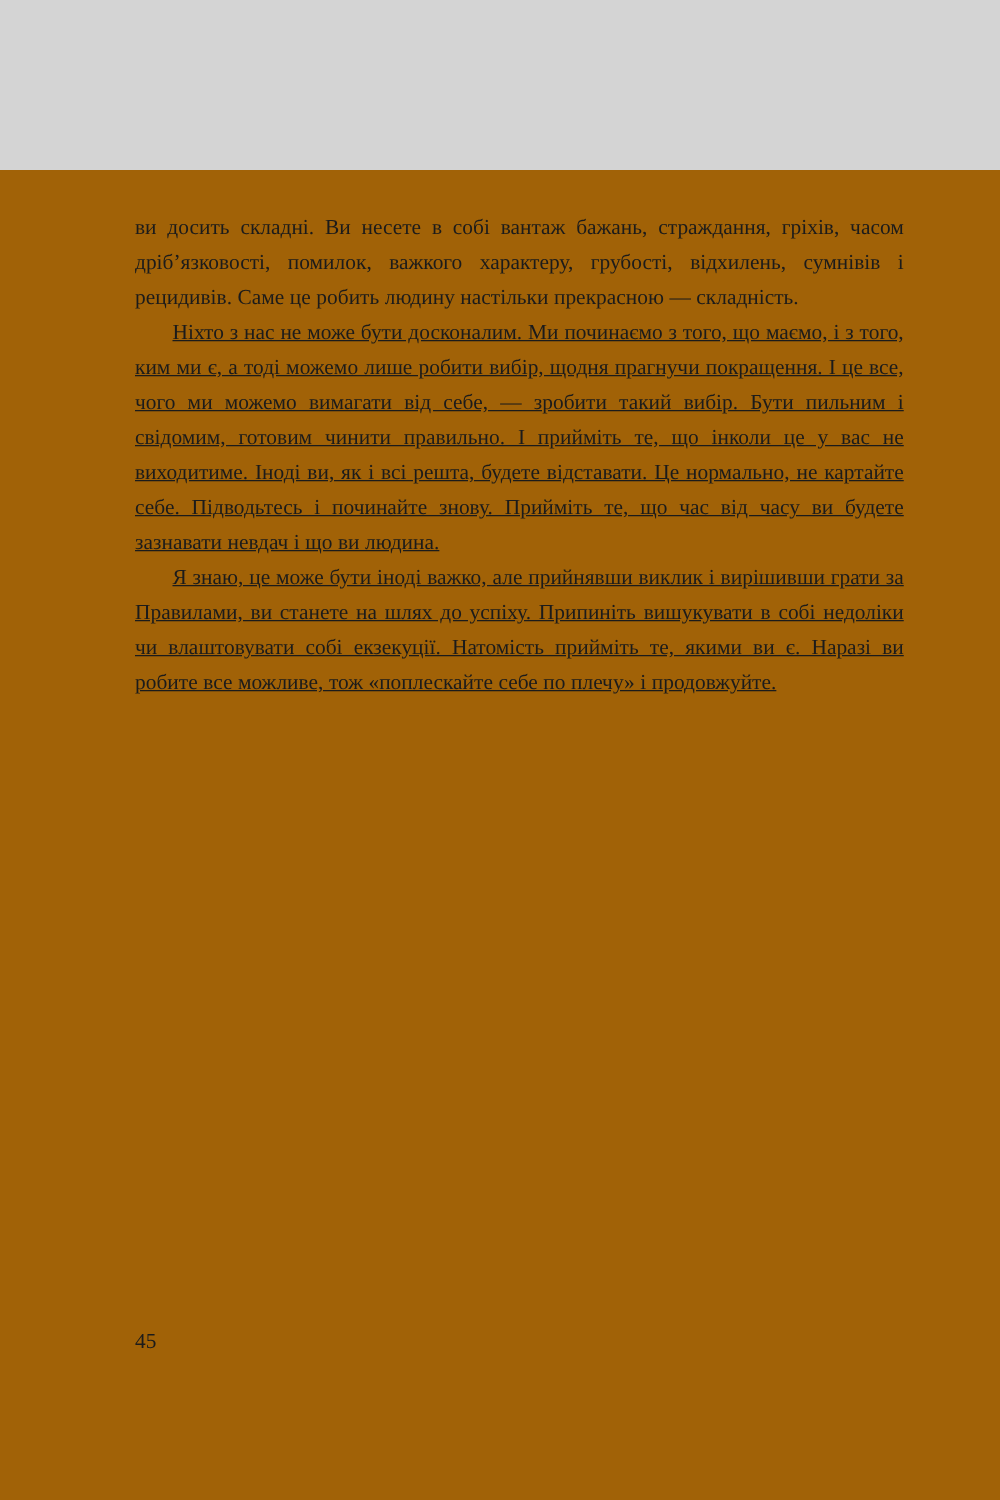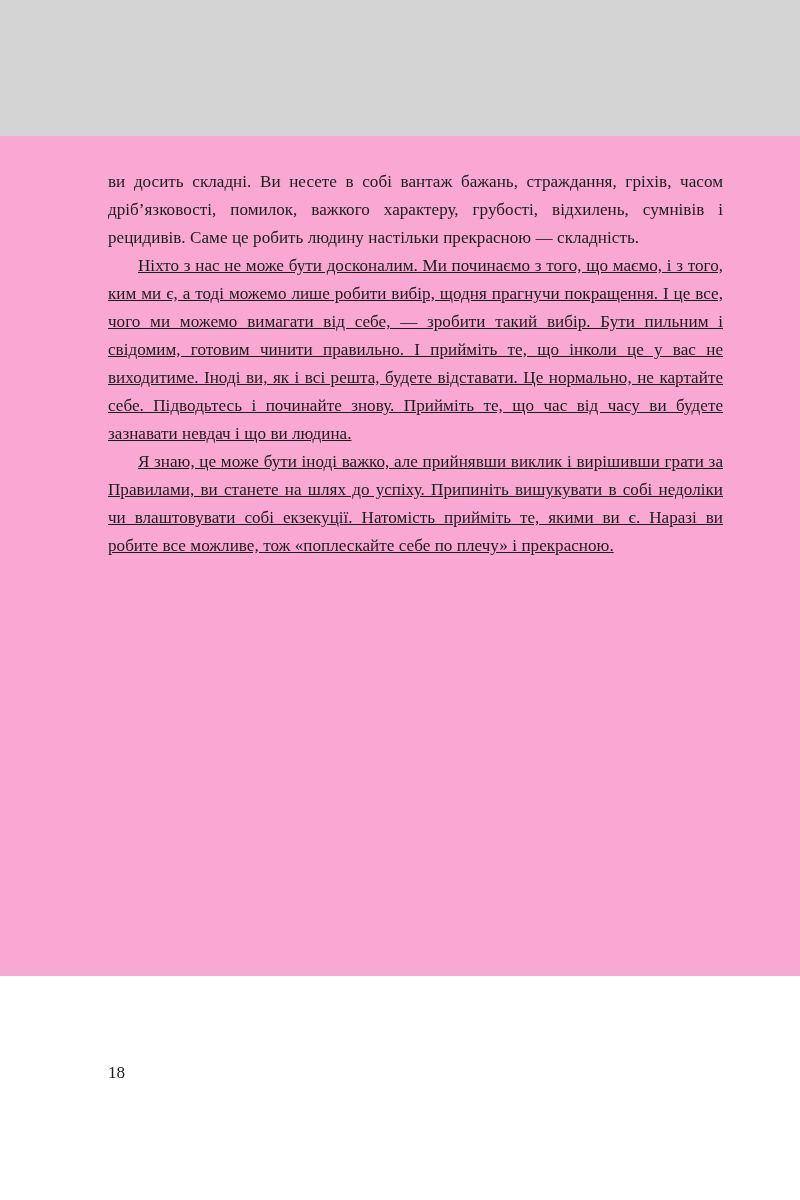--- a/index.html
+++ b/index.html
@@ -11,22 +11,22 @@
     height: 1200px;
     background: #ffffff;
     font-family: "Liberation Serif", "DejaVu Serif", serif;
     overflow: hidden;
     position: relative;
   }
 
   #page {
     position: relative;
     width: 800px;
-    height: 976px;
-    background: #f9a8d4;
+    height: 1200px;
+    background: #a16207;
     box-sizing: border-box;
   }
 
   
   #top-band {
     position: absolute;
     left: 0;
     top: 0;
     width: 800px;
     height: 136px;
@@ -77,18 +77,18 @@
 </head>
 <body>
 
 <div id="page">
 
   <div id="top-band"></div>
 
   <div id="text-column">
     <p class="body-paragraph">ви досить складні. Ви несете в собі вантаж бажань, страждання, гріхів, часом дріб’язковості, помилок, важкого характеру, грубості, відхилень, сумнівів і рецидивів. Саме це робить людину настільки прекрасною — складність.</p>
     <p class="body-paragraph indented">Ніхто з нас не може бути досконалим. Ми починаємо з того, що маємо, і з того, ким ми є, а тоді можемо лише робити вибір, щодня прагнучи покращення. І це все, чого ми можемо вимагати від себе, — зробити такий вибір. Бути пильним і свідомим, готовим чинити правильно. І прийміть те, що інколи це у вас не виходитиме. Іноді ви, як і всі решта, будете відставати. Це нормально, не картайте себе. Підводьтесь і починайте знову. Прийміть те, що час від часу ви будете зазнавати невдач і що ви людина.</p>
-    <p class="body-paragraph indented">Я знаю, це може бути іноді важко, але прийнявши виклик і вирішивши грати за Правилами, ви станете на шлях до успіху. Припиніть вишукувати в собі недоліки чи влаштовувати собі екзекуції. Натомість прийміть те, якими ви є. Наразі ви робите все можливе, тож «поплескайте себе по плечу» і прекрасною.</p>
+    <p class="body-paragraph indented">Я знаю, це може бути іноді важко, але прийнявши виклик і вирішивши грати за Правилами, ви станете на шлях до успіху. Припиніть вишукувати в собі недоліки чи влаштовувати собі екзекуції. Натомість прийміть те, якими ви є. Наразі ви робите все можливе, тож «поплескайте себе по плечу» і продовжуйте.</p>
   </div>
 
-  <div id="page-number">18</div>
+  <div id="page-number">45</div>
 
 </div>
 
 </body></html>

